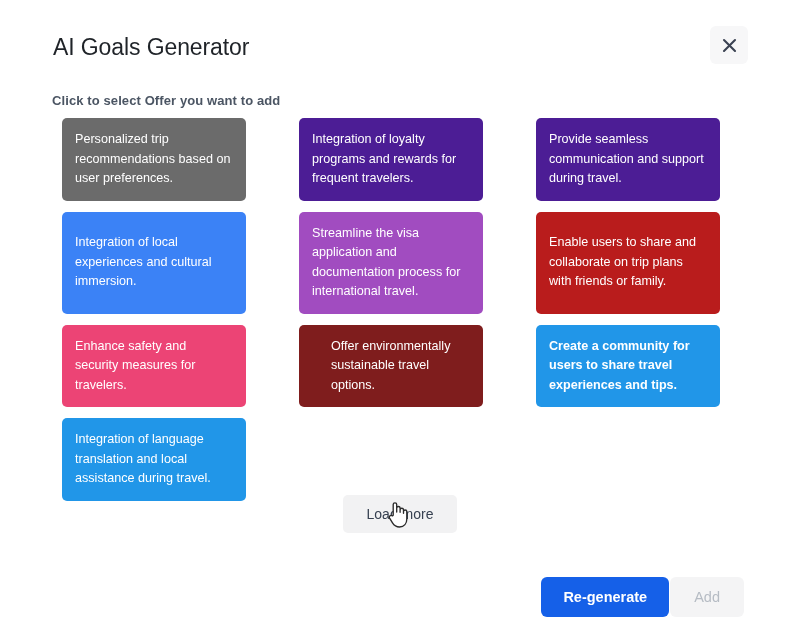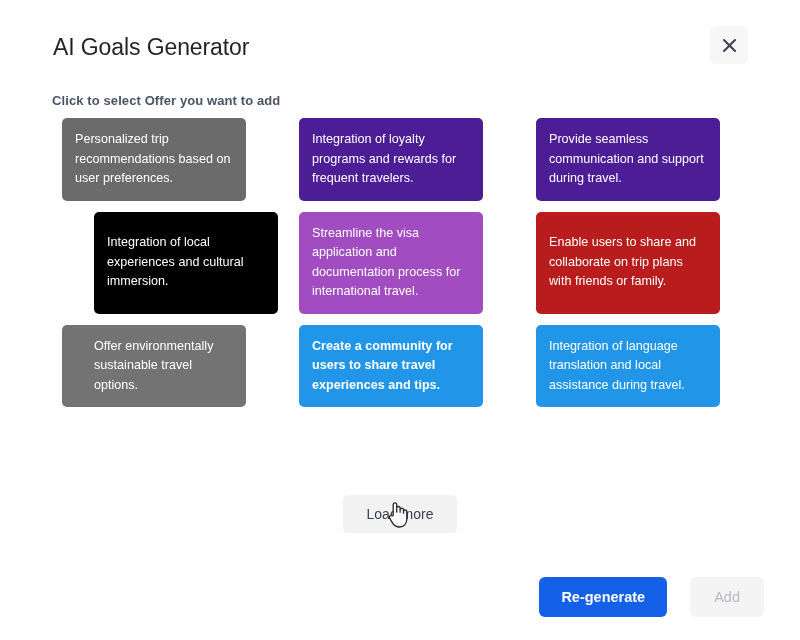--- a/index.html
+++ b/index.html
@@ -143,24 +143,24 @@
     left: 385px;
     top: 500px;
     width: 24px;
     height: 30px;
     pointer-events: none;
   }
 
   .footer-actions {
     position: absolute;
     bottom: 23px;
-    right: 36px;
+    right: 56px;
     display: flex;
     align-items: center;
-    gap: 23px;
+    gap: 1px;
   }
   .btn-regenerate {
     background: #1560e8;
     color: #ffffff;
     border: none;
     border-radius: 6px;
     font-size: 14.5px;
     font-weight: bold;
     font-family: "Liberation Sans", sans-serif;
     padding: 12px 22px;
@@ -197,24 +197,25 @@
       </svg>
     </span>
   </button>
 
   <div class="subtitle">Click to select Offer you want to add</div>
 
   <div class="goals-grid">
     <button class="goal-card" style="background-color: rgb(107, 107, 107);">Personalized trip recommendations based on user preferences.</button>
     <button class="goal-card" style="background-color: #4c1d95;">Integration of loyalty programs and rewards for frequent travelers.</button>
     <button class="goal-card" style="background-color: #4c1d95;">Provide seamless communication and support during travel.</button>
-    <button class="goal-card" style="background-color: #000000; margin-left: 32px;">Integration of local experiences and cultural immersion.</button>
+    <button class="goal-card" style="background-color: #3b82f6;">Integration of local experiences and cultural immersion.</button>
     <button class="goal-card" style="background-color: rgb(161, 76, 192);">Streamline the visa application and documentation process for international travel.</button>
     <button class="goal-card" style="background-color: #b91c1c;">Enable users to share and collaborate on trip plans with friends or family.</button>
-    <button class="goal-card" style="background-color: #737373; padding-left: 32px;">Offer environmentally sustainable travel options.</button>
+    <button class="goal-card" style="background-color: rgb(236, 68, 117);">Enhance safety and security measures for travelers.</button>
+    <button class="goal-card" style="background-color: #7f1d1d; padding-left: 32px;">Offer environmentally sustainable travel options.</button>
     <button class="goal-card" style="background-color: rgb(33, 150, 232); font-weight: bold;">Create a community for users to share travel experiences and tips.</button>
     <button class="goal-card" style="background-color: rgb(33, 150, 232);">Integration of language translation and local assistance during travel.</button>
   </div>
 
   <div class="load-more-wrap">
     <button class="load-more-button">Load more</button>
   </div>
 
   <div class="cursor-overlay">
     <svg width="24" height="30" viewBox="0 0 24 30" aria-hidden="true">

